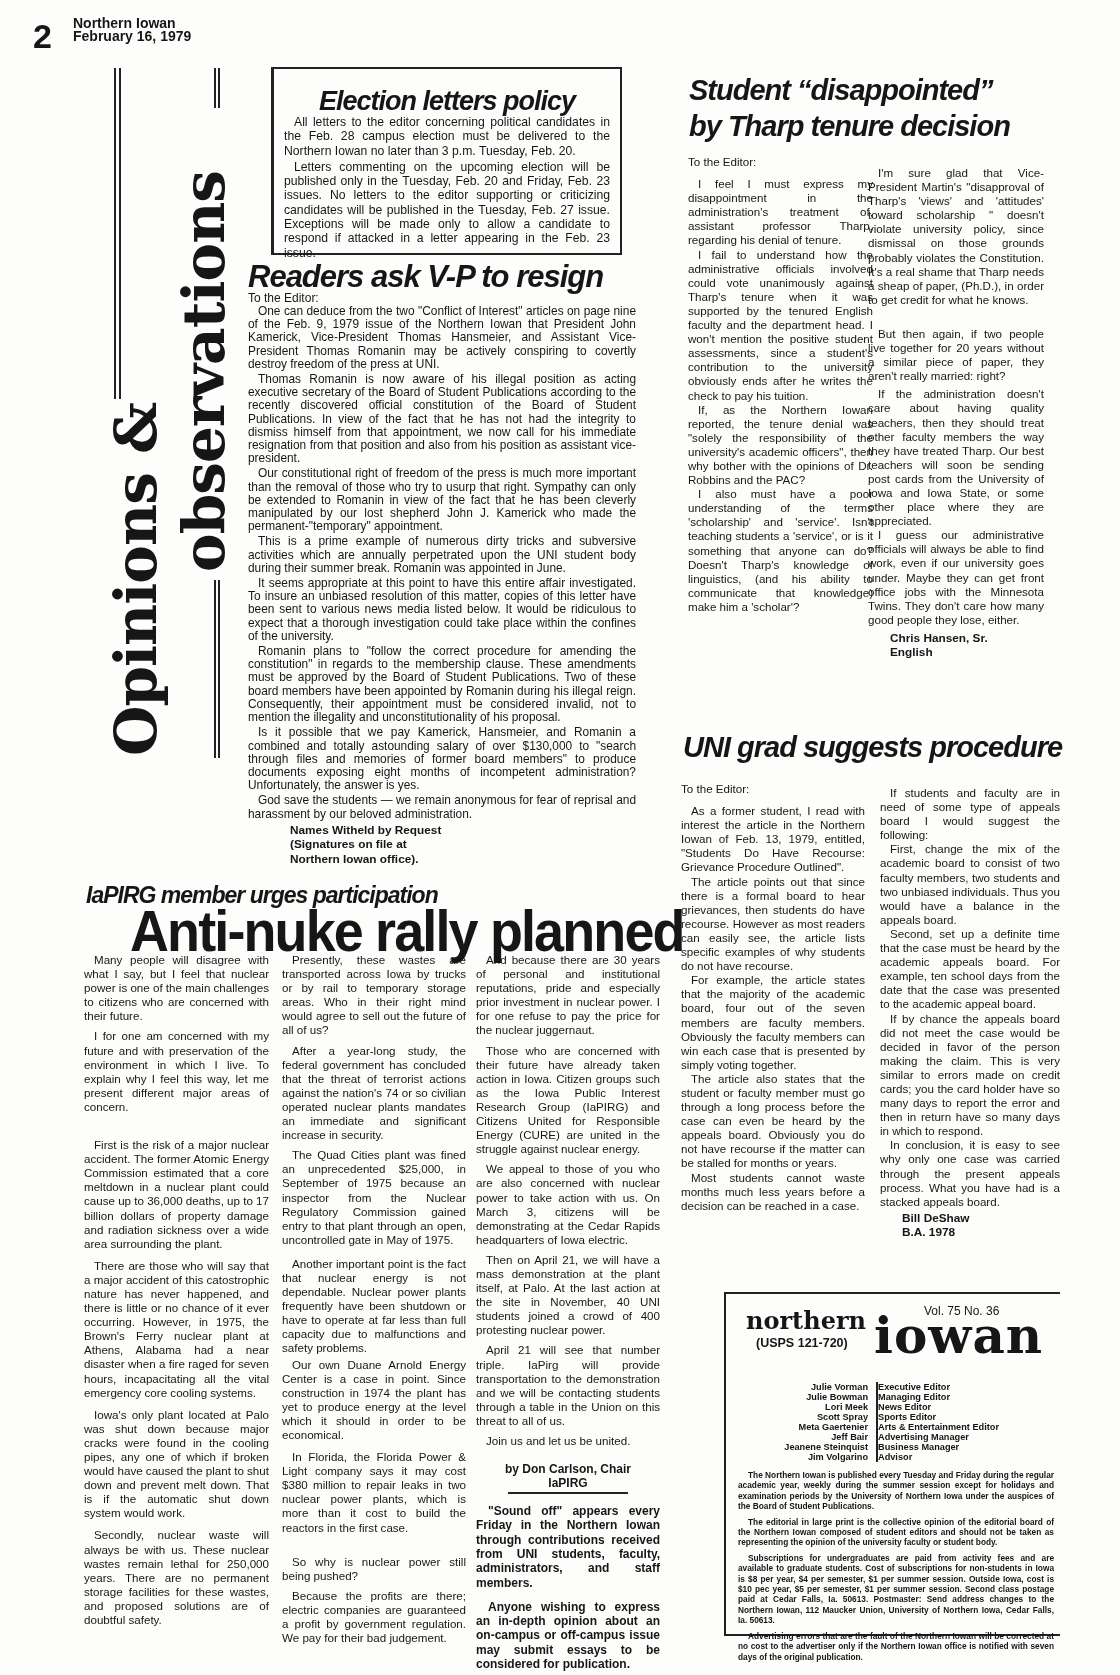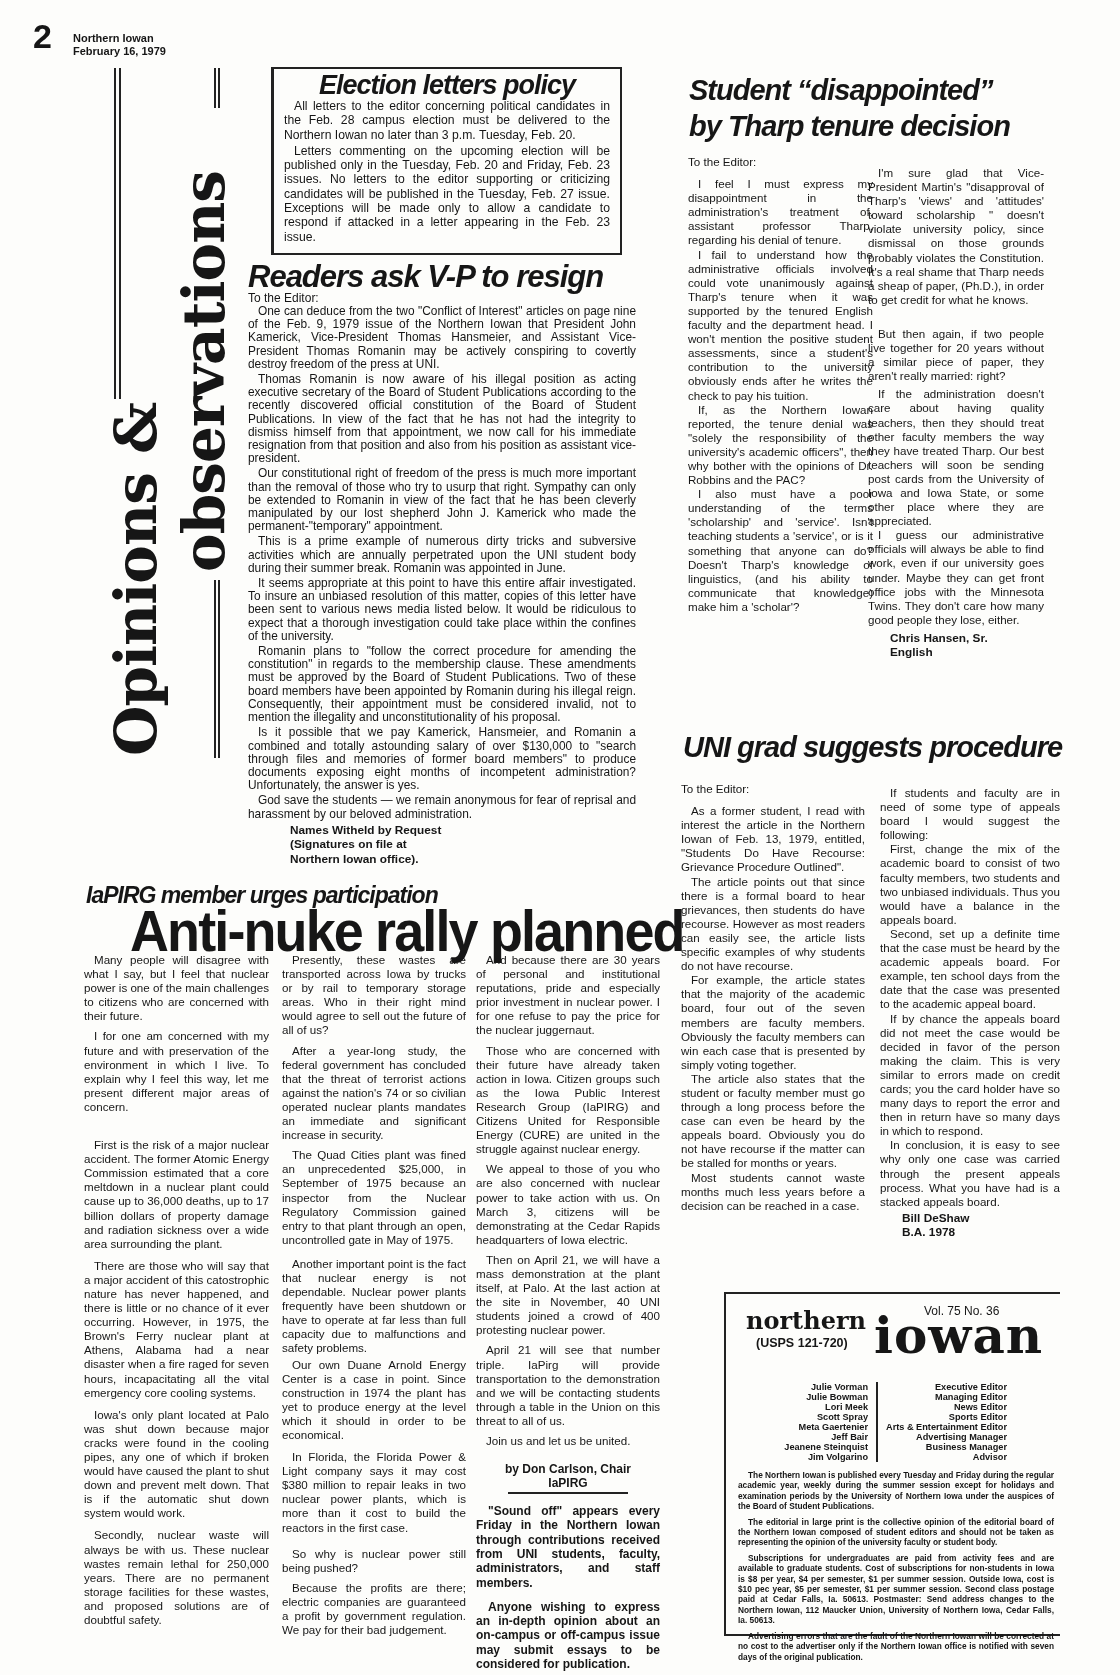--- a/index.html
+++ b/index.html
@@ -9,29 +9,29 @@
   p { text-align: justify; }
   .body-text { font-size: 11.6px; line-height: 14.1px; }
   .body-text p { text-indent: 10px; }
   .sp p + p { }
   .tight p + p { margin-top: 2px; }
   .head-italic { font-family: "Liberation Sans", sans-serif; font-weight: bold; font-style: italic; letter-spacing: -1px; }
   .bold { font-weight: normal; }
 
   
   #folio-num { left: 33px; top: 21px; font-size: 34px; font-weight: bold; line-height: 30px; letter-spacing: -2px; }
-  #folio-text { left: 73px; top: 32px; font-size: 11px; font-weight: bold; line-height: 13px; }
+  #folio-text { left: 73px; top: 17px; font-size: 14px; font-weight: bold; line-height: 13px; }
 
   
   #banner { left: 108px; top: 68px; width: 145px; height: 690px; }
   .vline { position: absolute; width: 0; border-left: 2px solid #222; }
   .banner-word { position: absolute; font-family: "DejaVu Serif", serif; font-weight: bold; font-size: 58px; white-space: nowrap; transform-origin: left top; transform: rotate(-90deg); letter-spacing: -1px; }
 
   
-  #election-box { left: 271px; top: 67px; width: 351px; height: 188px; border: 2px solid #222; border-left-width: 3px; padding: 2px 10px 0 10px; }
+  #election-box { left: 271px; top: 67px; width: 351px; height: 188px; border: 2px solid #222; border-left-width: 3px; padding: 18px 10px 0 10px; }
   #election-box h2 { font-size: 27px; text-align: center; line-height: 28px; }
   #election-box .body-text { font-size: 12.2px; line-height: 14.3px; }
 
   
   #readers { left: 248px; top: 262px; width: 388px; }
   #readers h2 { font-size: 31px; line-height: 30px; }
   #readers .body-text { font-size: 11.9px; line-height: 13.2px; }
   .sig { font-weight: bold; font-size: 11.8px; line-height: 14.4px; margin-left: 42px; margin-top: 2px; }
 
   
@@ -58,21 +58,21 @@
 
   
   #masthead { left: 724px; top: 1292px; width: 336px; height: 344px; border: 2px solid #222; border-right: none; }
   #mh-northern { left: 20px; top: 12px; font-family: "DejaVu Serif", serif; font-weight: bold; font-size: 24px; letter-spacing: 0px; }
   #mh-usps { left: 30px; top: 42px; font-size: 12.5px; font-weight: bold; }
   #mh-iowan { left: 148px; top: 16px; font-family: "DejaVu Serif", serif; font-weight: bold; font-size: 50px; letter-spacing: 1px; line-height: 52px; }
   #mh-vol { left: 210px; top: 10px; font-size: 12px; }
   #mh-staff { left: 10px; top: 88px; width: 320px; display: flex; font-size: 9.2px; font-weight: bold; line-height: 10px; }
   #mh-names { width: 140px; text-align: right; padding-right: 8px; }
   #mh-rule { width: 0; border-left: 2px solid #222; }
-  #mh-roles { padding-left: 8px; text-align: right; }
+  #mh-roles { padding-left: 0; }
   #mh-notes { left: 12px; top: 176px; width: 316px; font-size: 8.3px; font-weight: bold; line-height: 10.4px; }
   #mh-notes p { text-indent: 10px; }
   #mh-notes p + p { margin-top: 5px; }
 </style>
 </head>
 <body>
 
 <div class="abs" id="folio-num">2</div>
 <div class="abs" id="folio-text">
   <div>Northern Iowan</div>
@@ -173,21 +173,21 @@
   <p style="margin-top:8px;">Secondly, nuclear waste will always be with us. These nuclear wastes remain lethal for 250,000 years. There are no permanent storage facilities for these wastes, and proposed solutions are of doubtful safety.</p>
 </div>
 
 <div class="abs body-text tight" id="nuke-col2">
   <p>Presently, these wastes are transported across Iowa by trucks or by rail to temporary storage areas. Who in their right mind would agree to sell out the future of all of us?</p>
   <p style="margin-top:6px;">After a year-long study, the federal government has concluded that the threat of terrorist actions against the nation's 74 or so civilian operated nuclear plants mandates an immediate and significant increase in security.</p>
   <p style="margin-top:6px;">The Quad Cities plant was fined an unprecedented $25,000, in September of 1975 because an inspector from the Nuclear Regulatory Commission gained entry to that plant through an open, uncontrolled gate in May of 1975.</p>
   <p style="margin-top:10px;">Another important point is the fact that nuclear energy is not dependable. Nuclear power plants frequently have been shutdown or have to operate at far less than full capacity due to malfunctions and safety problems.</p>
   <p style="">Our own Duane Arnold Energy Center is a case in point. Since construction in 1974 the plant has yet to produce energy at the level which it should in order to be economical.</p>
   <p style="margin-top:8px;">In Florida, the Florida Power &amp; Light company says it may cost $380 million to repair leaks in two nuclear power plants, which is more than it cost to build the reactors in the first case.</p>
-  <p style="margin-top:12px;">So why is nuclear power still being pushed?</p>
+  <p style="margin-top:20px;">So why is nuclear power still being pushed?</p>
   <p style="margin-top:6px;">Because the profits are there; electric companies are guaranteed a profit by government regulation. We pay for their bad judgement.</p>
 </div>
 
 <div class="abs body-text tight" id="nuke-col3">
   <p>And because there are 30 years of personal and institutional reputations, pride and especially prior investment in nuclear power. I for one refuse to pay the price for the nuclear juggernaut.</p>
   <p style="margin-top:6px;">Those who are concerned with their future have already taken action in Iowa. Citizen groups such as the Iowa Public Interest Research Group (IaPIRG) and Citizens United for Responsible Energy (CURE) are united in the struggle against nuclear energy.</p>
   <p style="margin-top:6px;">We appeal to those of you who are also concerned with nuclear power to take action with us. On March 3, citizens will be demonstrating at the Cedar Rapids headquarters of Iowa electric.</p>
   <p style="margin-top:6px;">Then on April 21, we will have a mass demonstration at the plant itself, at Palo. At the last action at the site in November, 40 UNI students joined a crowd of 400 protesting nuclear power.</p>
   <p style="margin-top:6px;">April 21 will see that number triple. IaPirg will provide transportation to the demonstration and we will be contacting students through a table in the Union on this threat to all of us.</p>
   <p style="margin-top:6px;">Join us and let us be united.</p>

